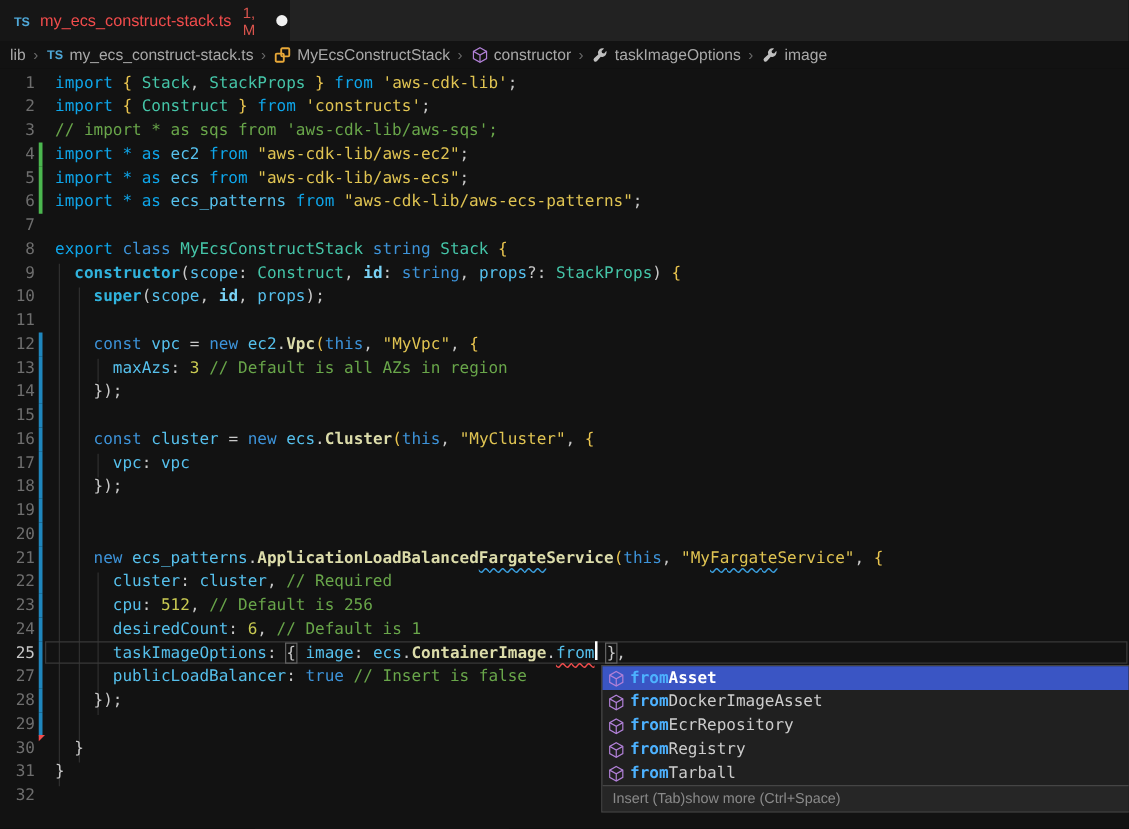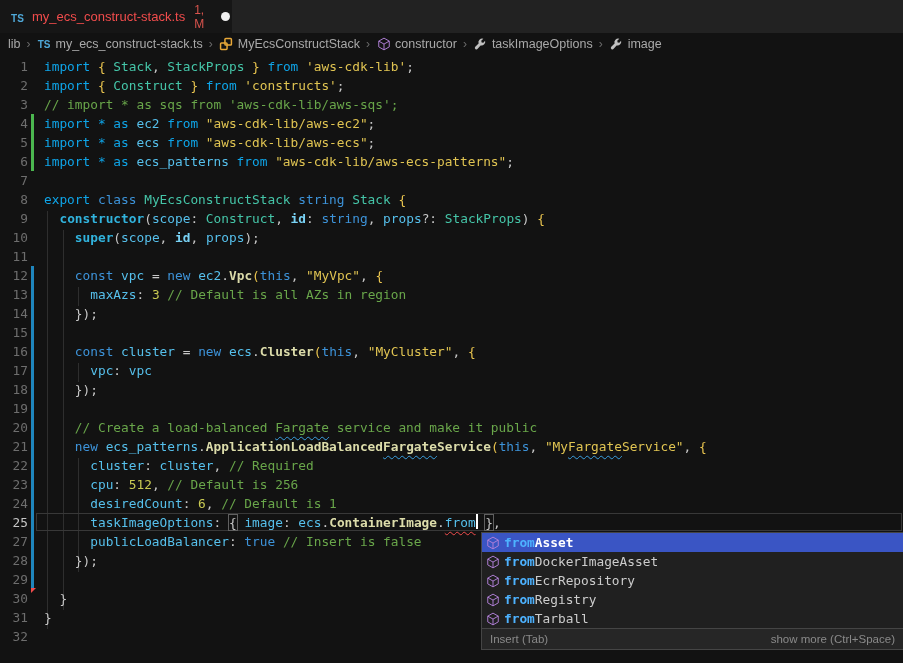--- a/index.html
+++ b/index.html
@@ -62,21 +62,21 @@
   .popup{position:absolute;left:481px;top:477px;width:421px;background:#202020;
          border:1px solid #454545;z-index:10;}
   .prow{height:19px;display:flex;align-items:center;padding-left:3px;
         font:12.8px/19px "DejaVu Sans Mono",monospace;cursor:default;}
   .prow .icon{margin-right:4px;}
   .prow.selected{background:#3a55c4;}
   .pfx{color:#4db2ff;font-weight:bold;}
   .rst{color:#cccccc;}
   .prow.selected .rst{color:#ffffff;font-weight:bold;}
   .pfooter{height:20px;background:#262626;border-top:1px solid #454545;display:flex;
-           justify-content:space-between;align-items:center;padding:0 8px;
+           align-items:center;padding:0 8px;
            font-size:11.5px;color:#8a8a8a;}
 </style>
 </head>
 <body>
 
 <div id="screen">
 
   <div class="tabbar">
     <div class="tab">
       <span class="icon-slot"><span class="icon ts-icon tsicon" style="font-weight: bold;">TS</span></span>
@@ -227,21 +227,20 @@
           <span class="ct"><span class="d">    });</span></span>
         </div>
         <div class="line">
           <span class="ln">19</span>
           <span class="gbar modified"></span>
           <span class="ct"></span>
         </div>
         <div class="line">
           <span class="ln">20</span>
           <span class="gbar modified"></span>
-          <span class="ct"><span class="m">    // Create a load-balanced </span><span class="m sqb">Fargate</span><span class="m"> service and make it public</span></span>
         </div>
         <div class="line">
           <span class="ln">21</span>
           <span class="gbar modified"></span>
           <span class="ct"><span class="d">    </span><span class="k">new </span><span class="i">ecs_patterns</span><span class="d">.</span><span class="c">ApplicationLoadBalanced</span><span class="c sqb">Fargate</span><span class="c">Service</span><span class="g">(</span><span class="k">this</span><span class="d">, </span><span class="s">"My</span><span class="s sqb">Fargate</span><span class="s">Service"</span><span class="d">, </span><span class="g">{</span></span>
         </div>
         <div class="line">
           <span class="ln">22</span>
           <span class="gbar modified"></span>
           <span class="ct"><span class="d">      </span><span class="i">cluster</span><span class="d">: </span><span class="i">cluster</span><span class="d">, </span><span class="m">// Required</span></span>

